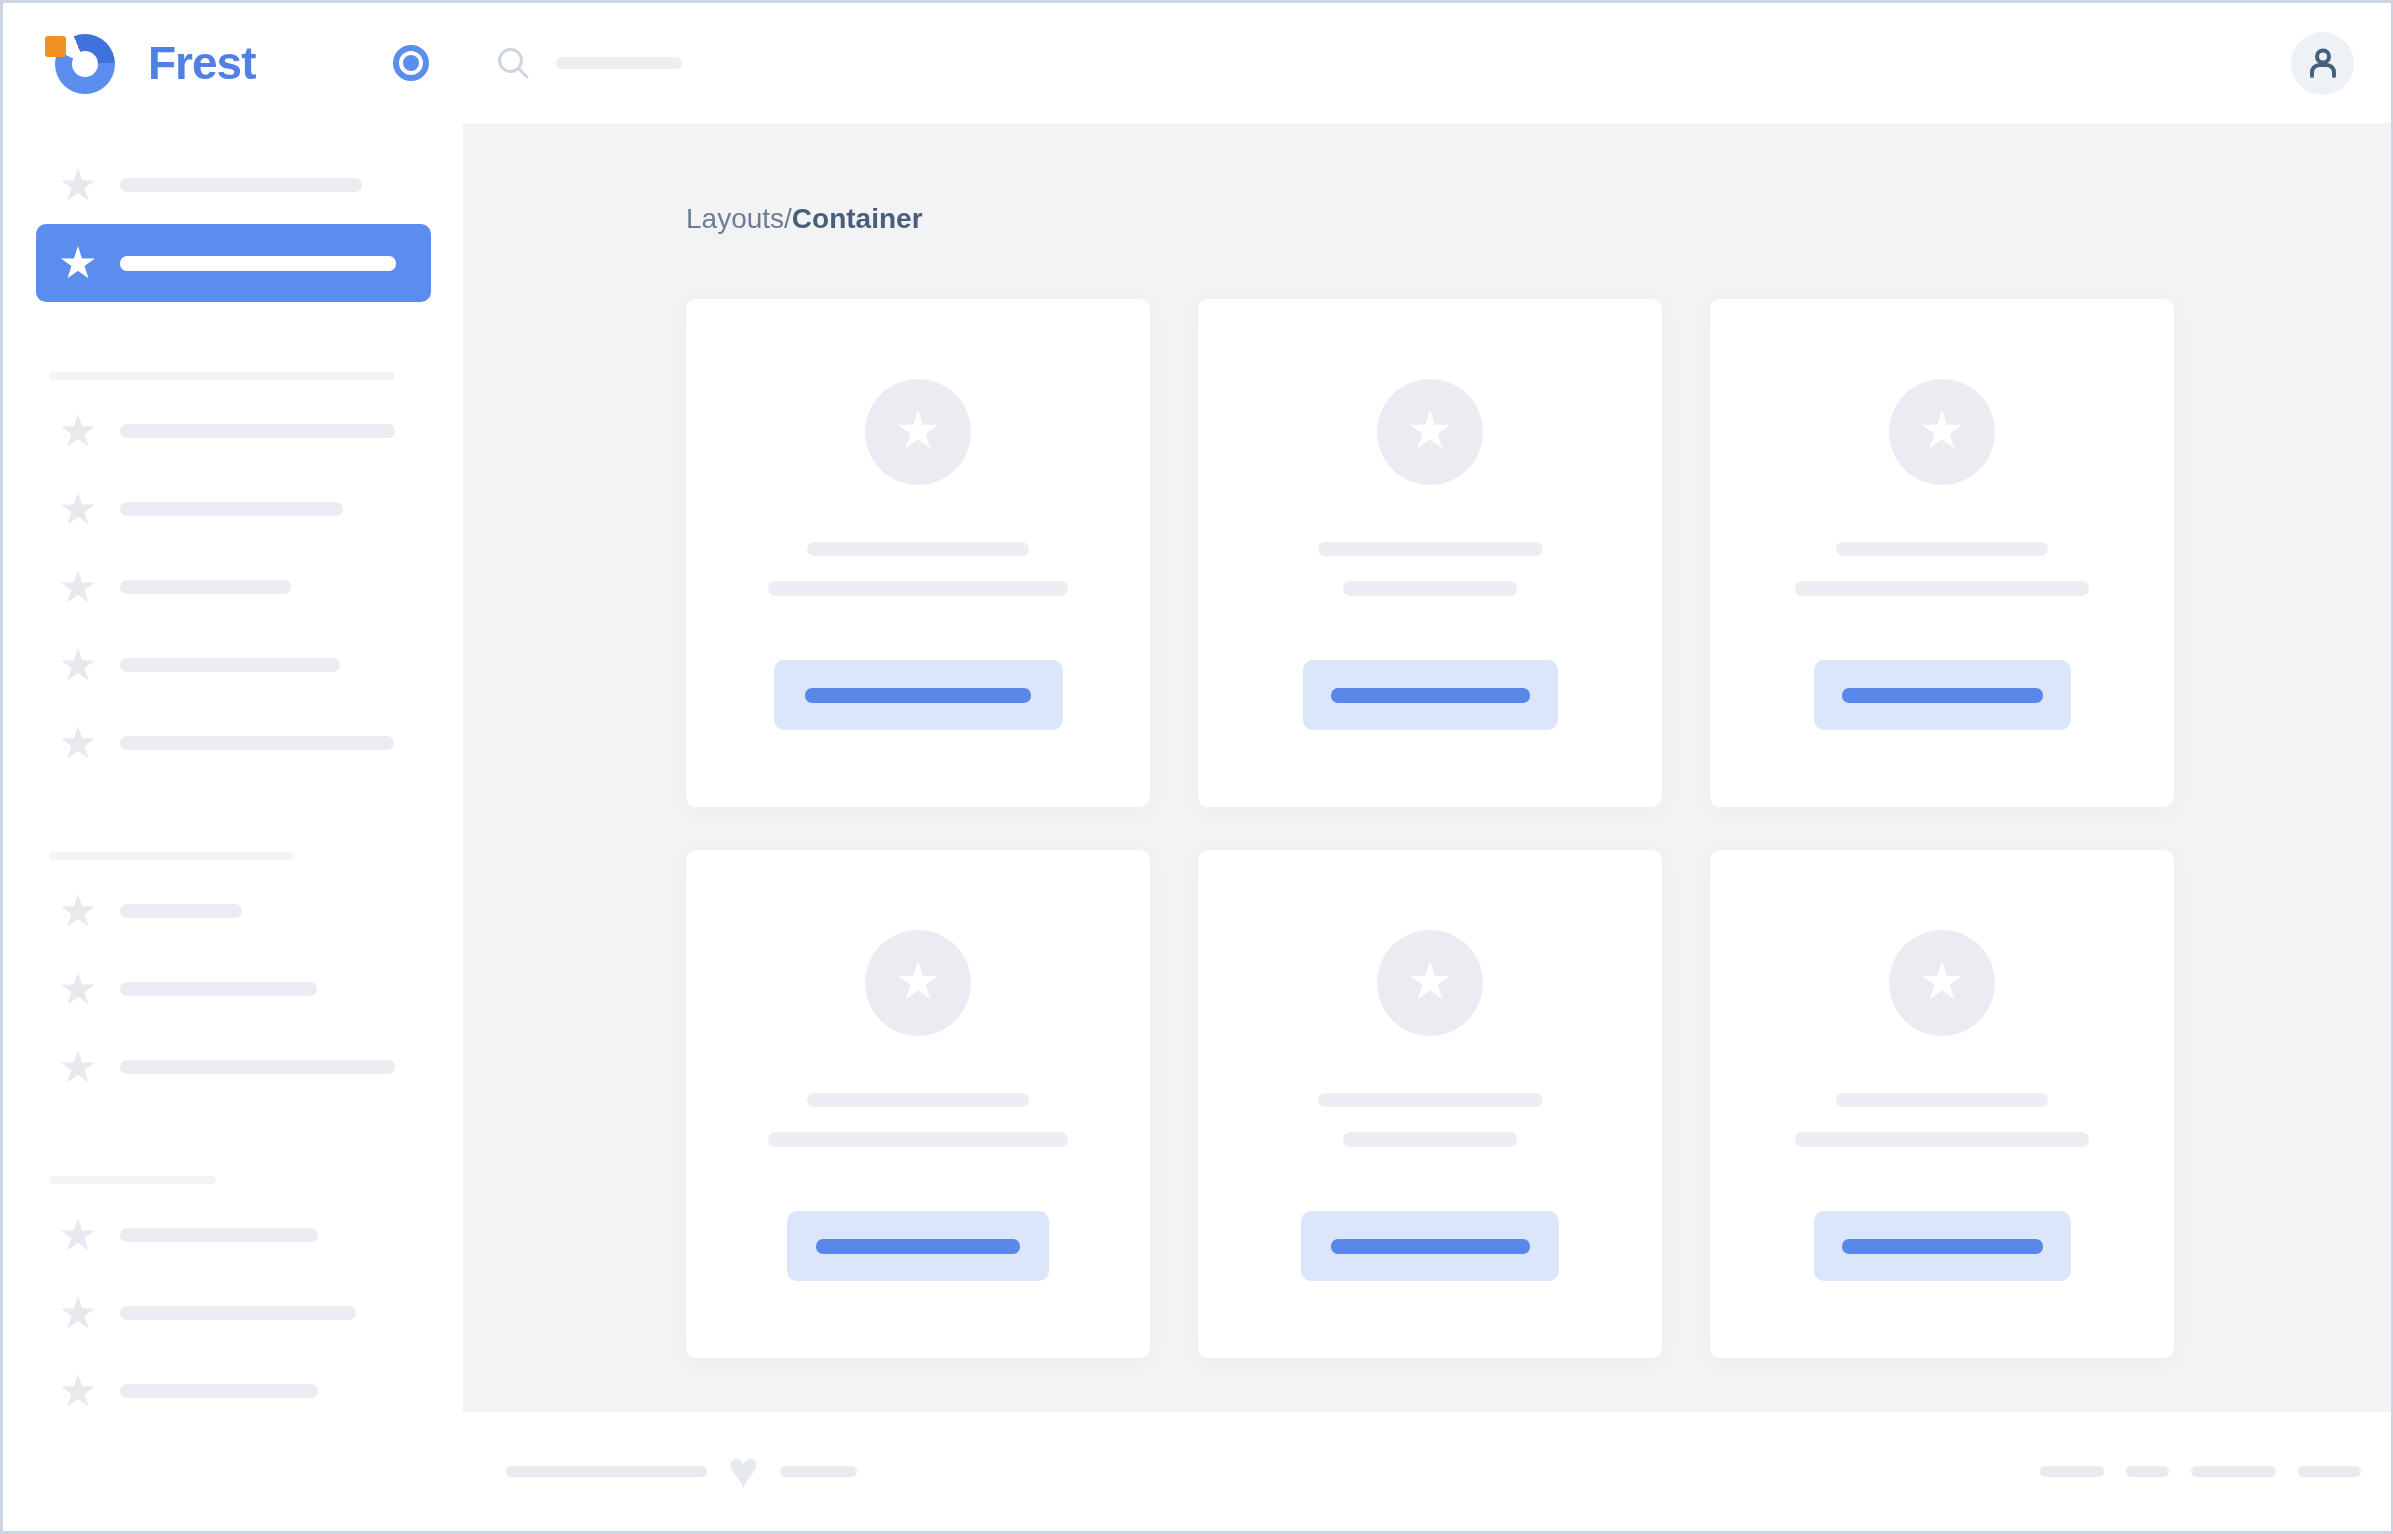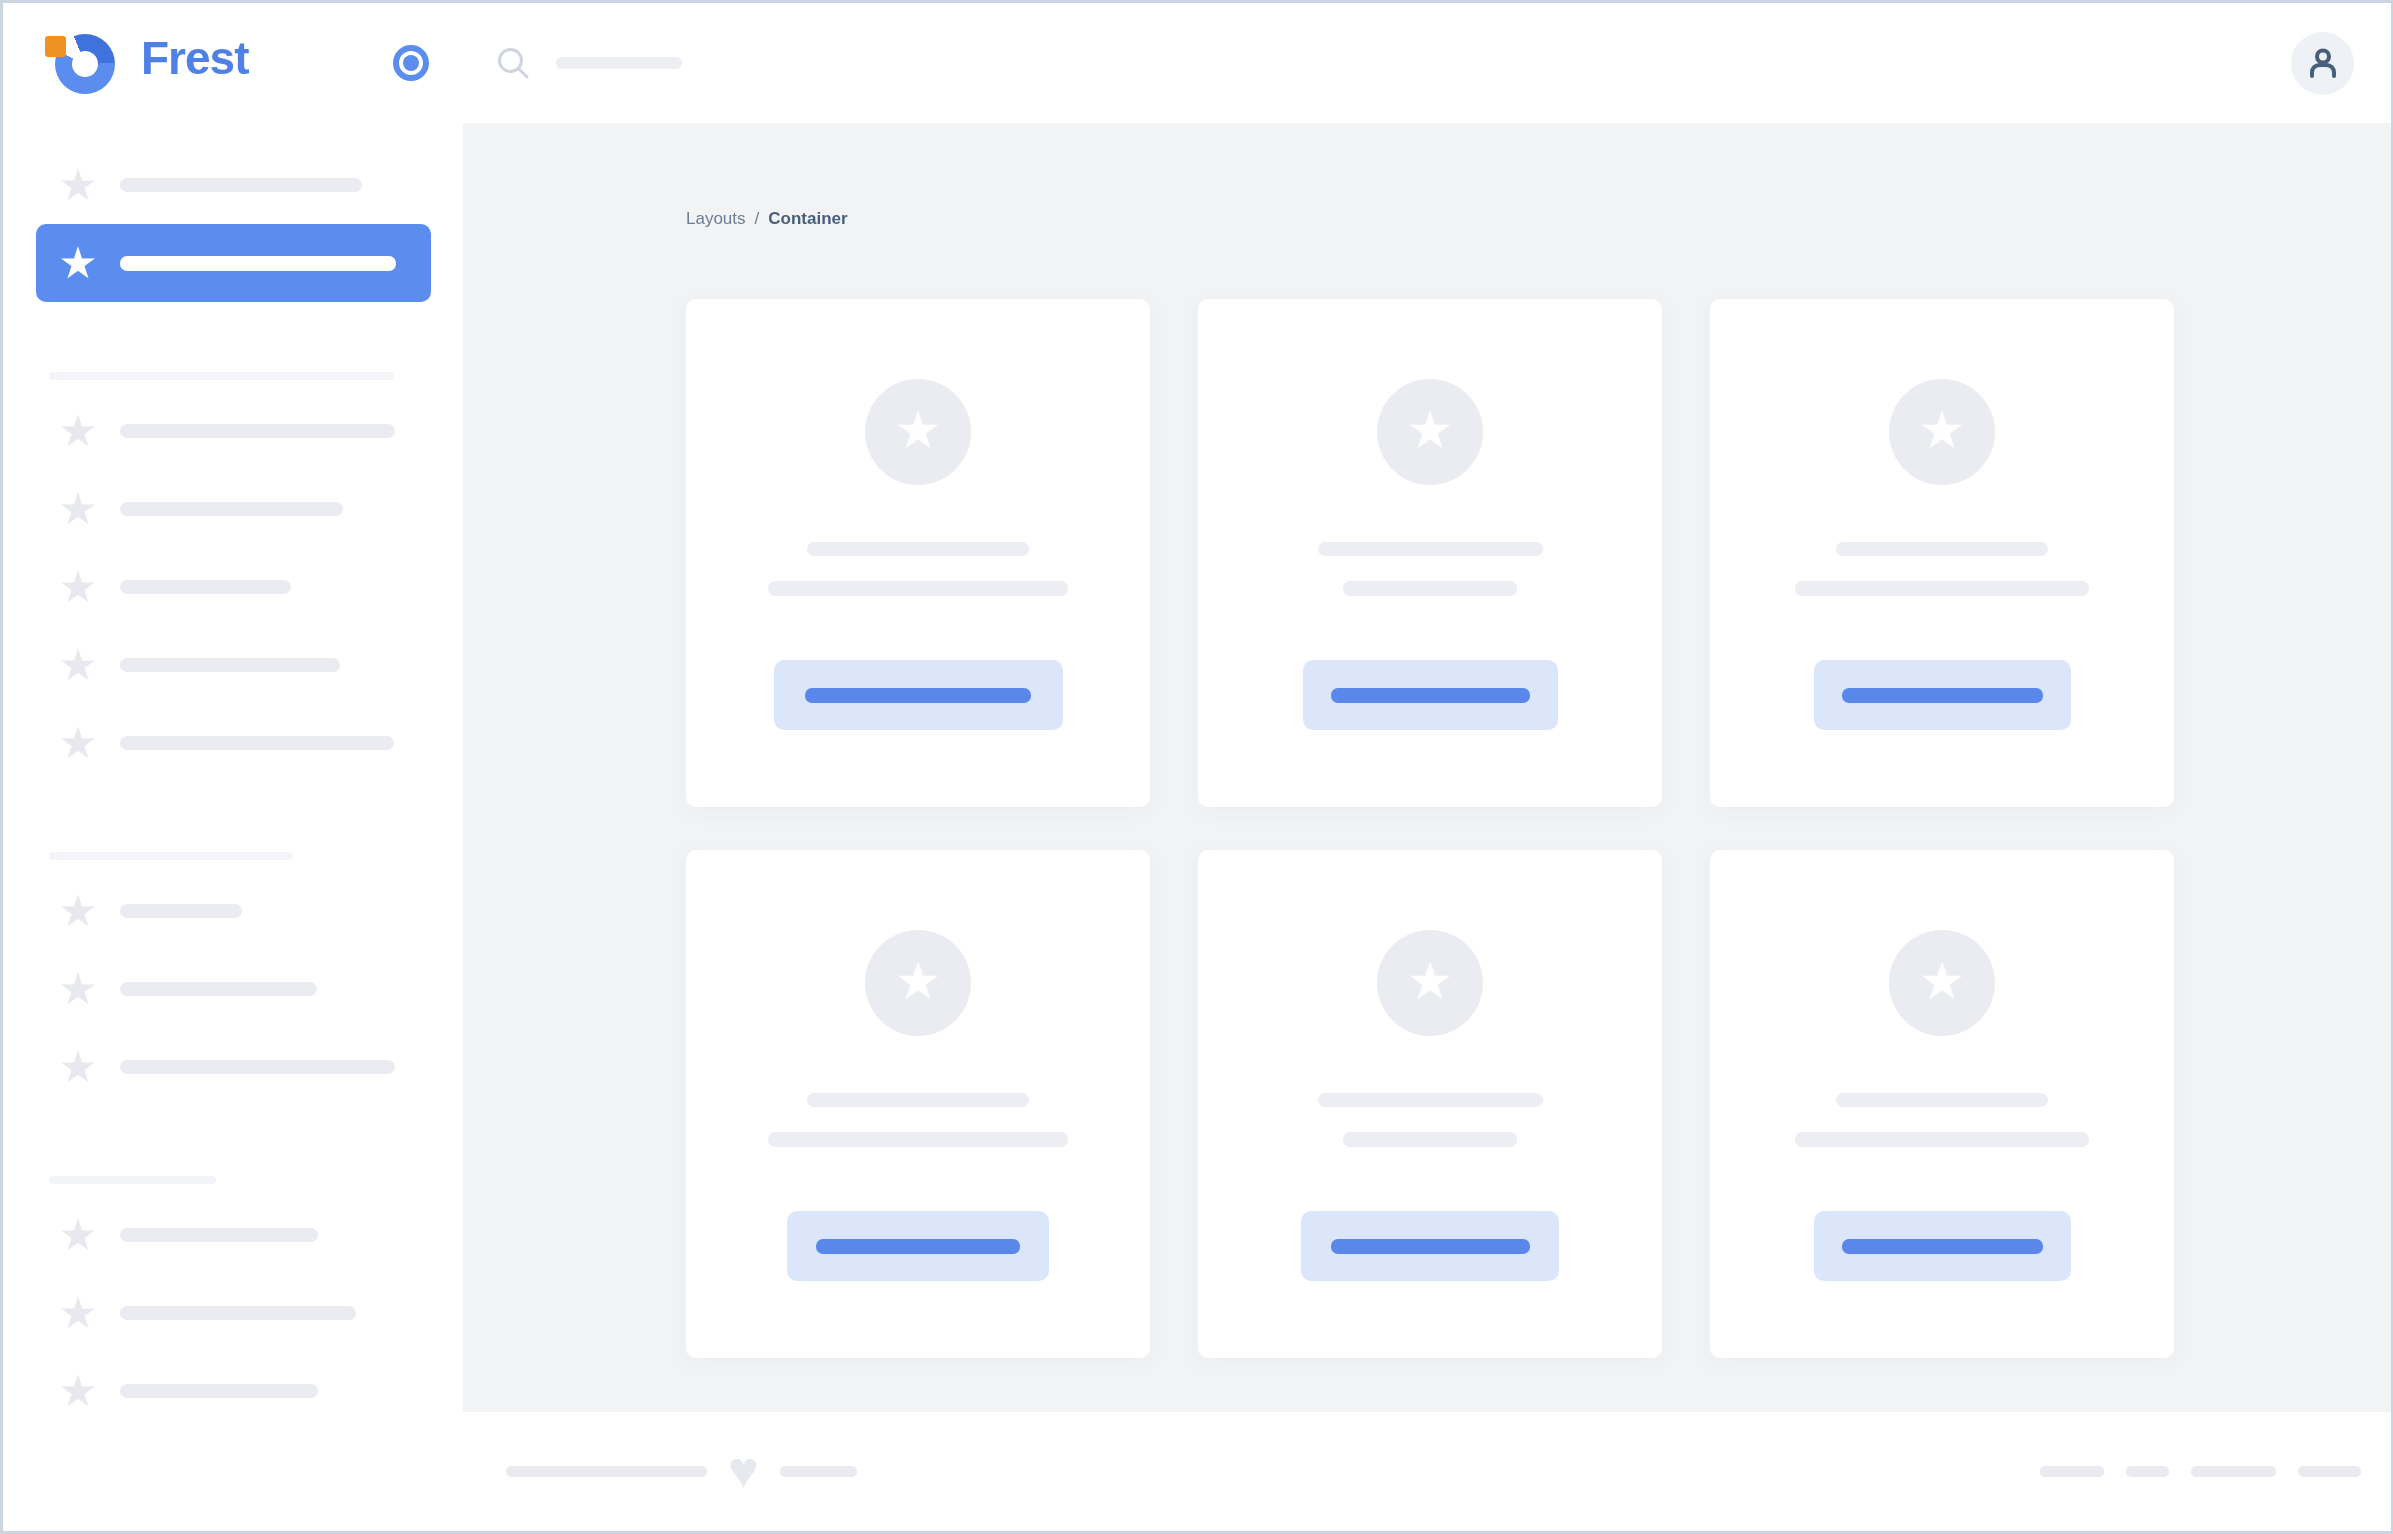--- a/index.html
+++ b/index.html
@@ -16,21 +16,21 @@
     border:3px solid var(--border-color);
     background:#fff;
     font-family:"Liberation Sans", sans-serif;
     overflow:hidden;
   }
   .app{display:flex;width:100%;height:100%;}
 
   
   .sidebar{width:460px;flex:none;background:#fff;display:flex;flex-direction:column;height:100%;}
   .sidebar-header{height:120px;flex:none;display:flex;align-items:center;justify-content:space-between;padding:0 34px 0 42px;}
-  .logo{display:flex;gap:24px;cursor:pointer;}
+  .logo{display:flex;align-items:center;gap:31px;cursor:pointer;}
   .logo-icon{position:relative;width:72px;height:64px;flex:none;}
   .logo-ring{
     position:absolute;left:10px;top:3px;width:60px;height:60px;border-radius:50%;
     background:conic-gradient(from 0deg, var(--logo-blue-dark) 0deg 88deg, var(--primary) 88deg 295deg, transparent 295deg 338deg, var(--logo-blue-dark) 338deg 360deg);
   }
   .logo-ring::after{content:"";position:absolute;inset:17px;background:#fff;border-radius:50%;}
   .logo-square{position:absolute;left:0;top:5px;width:21px;height:21px;border-radius:3px;background:var(--logo-orange);}
   .logo-text{font-size:46px;font-weight:bold;color:var(--logo-text);letter-spacing:-1px;}
   .toggle-icon{width:36px;height:36px;border:6px solid var(--primary);border-radius:50%;position:relative;cursor:pointer;flex:none;}
   .toggle-icon::after{content:"";position:absolute;inset:4px;background:var(--primary);border-radius:50%;}
@@ -45,21 +45,21 @@
   .menu-section{height:8px;border-radius:4px;background:var(--skeleton-light);margin:70px 0 12px 46px;}
 
   
   .main{flex:1;display:flex;flex-direction:column;min-width:0;height:100%;}
   .navbar{height:120px;flex:none;background:#fff;display:flex;align-items:center;padding:0 37px 0 33px;}
   .search{display:flex;align-items:center;gap:26px;flex:1;cursor:text;}
   .search-bar{width:126px;height:12px;border-radius:6px;background:#eceef2;}
   .avatar{width:63px;height:63px;border-radius:50%;background:var(--avatar-bg);display:flex;align-items:center;justify-content:center;cursor:pointer;flex:none;}
 
   .content{flex:1;background:var(--content-bg);padding:81px 0 0 223px;overflow:hidden;}
-  .breadcrumb{font-size:17px;line-height:30px;color:var(--text-muted);margin-bottom:65px;display:flex;gap:9px;}
+  .breadcrumb{font-size:28px;line-height:30px;color:var(--text-muted);margin-bottom:65px;display:flex;}
   .breadcrumb .bc-parent{cursor:pointer;}
   .breadcrumb .bc-current{font-weight:bold;color:var(--text-dark);}
 
   .cards{display:grid;grid-template-columns:repeat(3,464px);gap:43px 48px;width:1487px;}
   .card{width:464px;height:508px;background:#fff;border-radius:10px;box-shadow:0 4px 24px rgba(57,70,92,0.04);display:flex;flex-direction:column;align-items:center;}
   .card-circle{width:106px;height:106px;border-radius:50%;background:var(--skeleton);margin-top:80px;display:flex;align-items:center;justify-content:center;flex:none;}
   .card-circle .star{color:#fff;font-size:52px;line-height:1;transform:translateY(-2px);}
   .card-line{border-radius:7px;background:var(--card-line);flex:none;}
   .card-line.l1{height:14px;margin-top:57px;}
   .card-line.l2{height:15px;margin-top:25px;}

